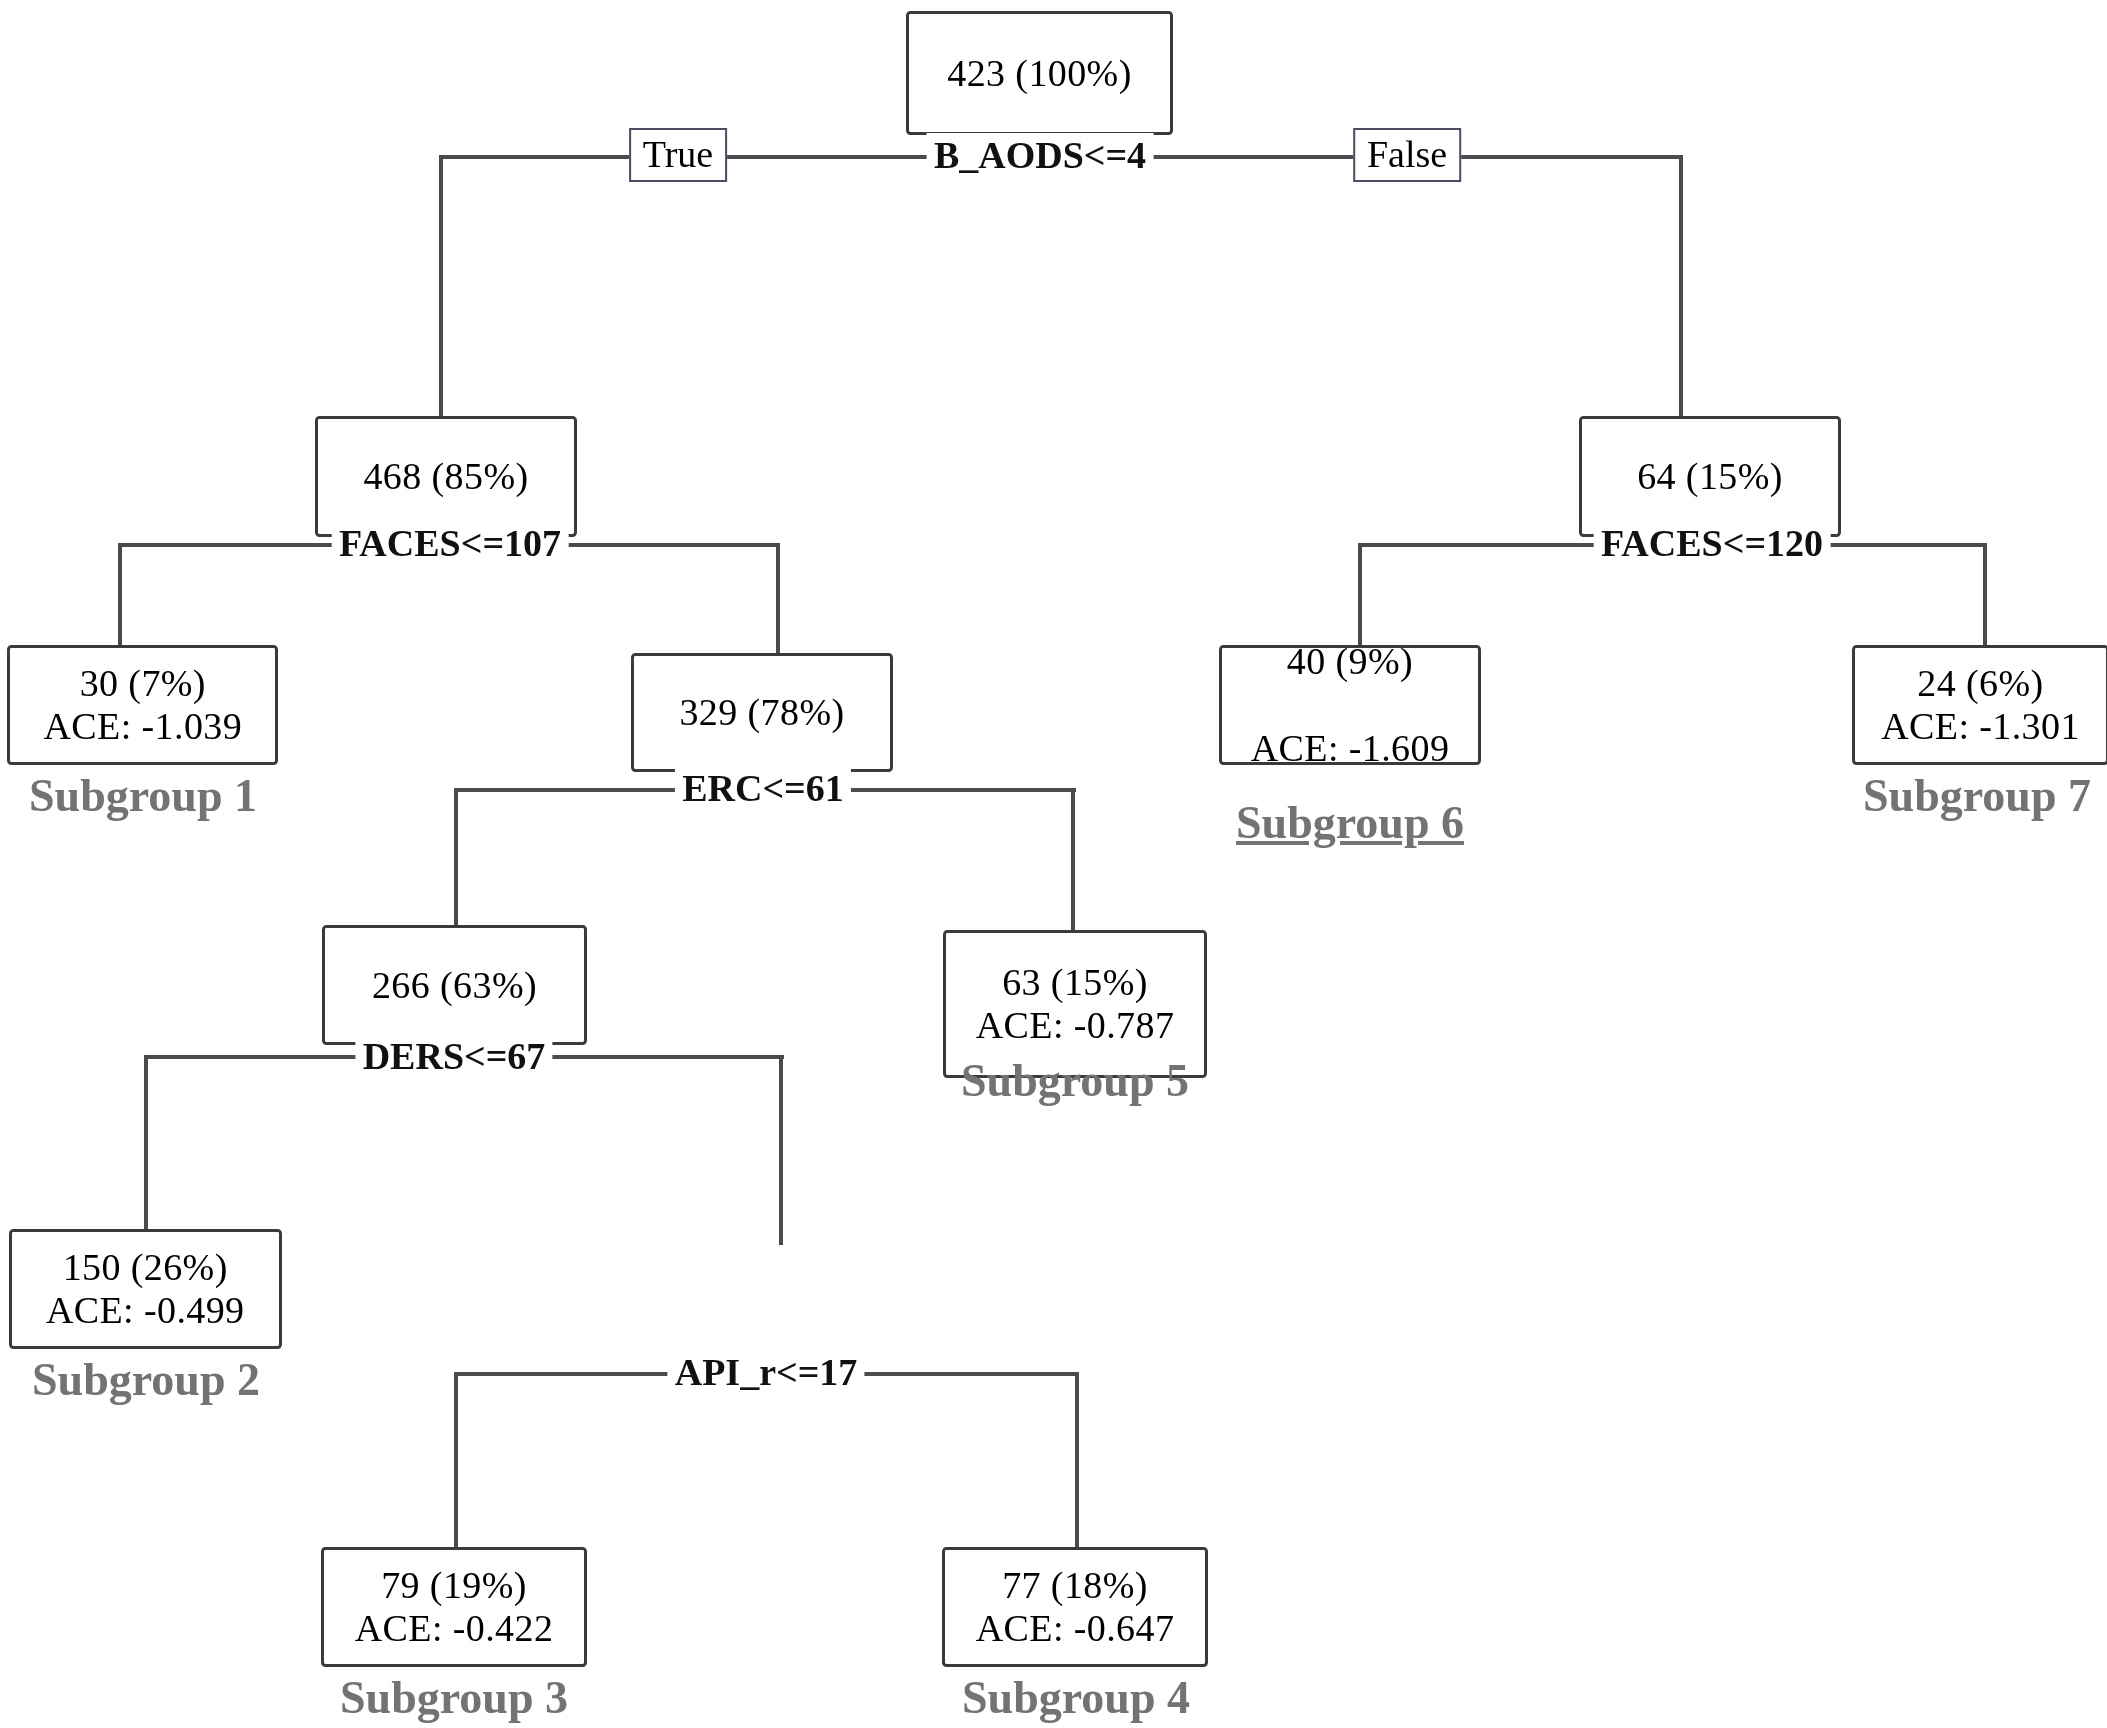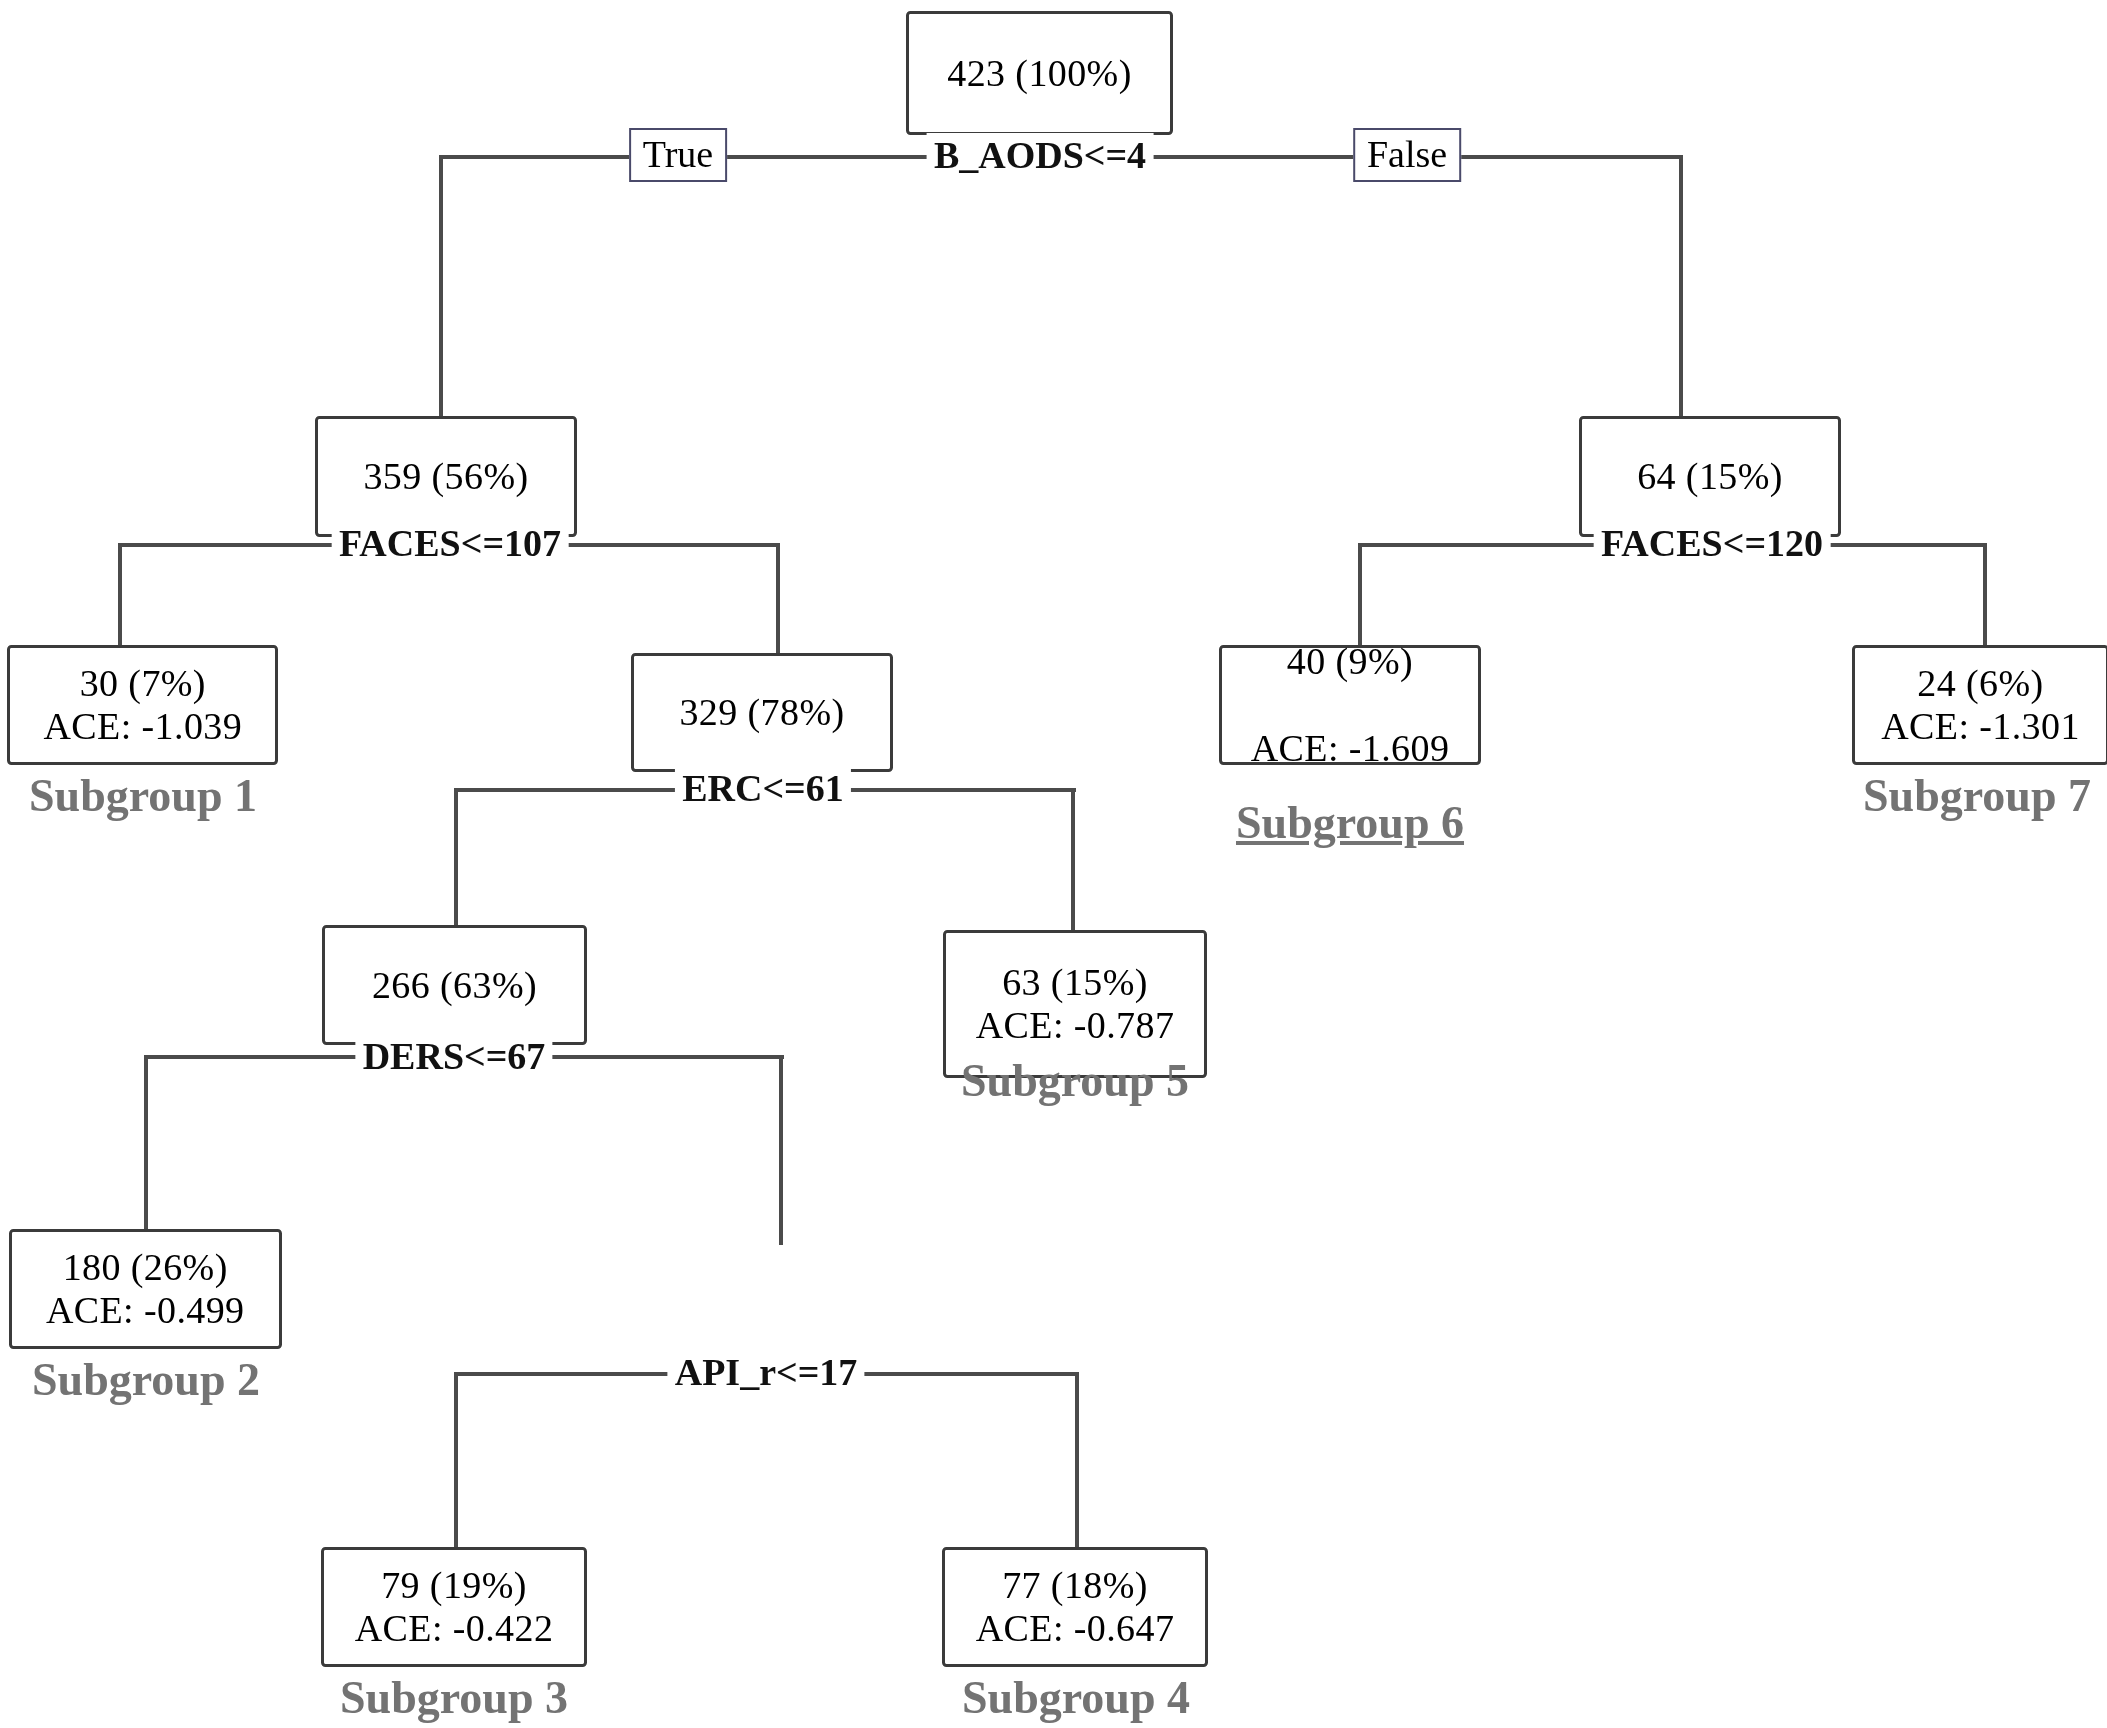--- a/index.html
+++ b/index.html
@@ -118,21 +118,21 @@
 
   <div class="node" style="left:906px; top:11px; width:267px; height:124px;">
     <div class="line1">423 (100%)</div>
   </div>
   <div class="split-label" style="left:1040px; top:133px;">B_AODS&lt;=4</div>
 
   <div class="tf-pill" style="left:678px; top:128px;">True</div>
   <div class="tf-pill" style="left:1407px; top:128px;">False</div>
 
   <div class="node" style="left:315px; top:416px; width:262px; height:121px;">
-    <div class="line1">359 (56%)</div>
+    <div class="line1">468 (85%)</div>
   </div>
   <div class="split-label" style="left:450px; top:521px;">FACES&lt;=107</div>
 
   <div class="node" style="left:1579px; top:416px; width:262px; height:121px;">
     <div class="line1">64 (15%)</div>
   </div>
   <div class="split-label" style="left:1712px; top:521px;">FACES&lt;=120</div>
 
   <div class="node" style="left:7.3px; top:645px; width:271px; height:120px;">
     <div class="line1">30 (7%)</div>
@@ -162,21 +162,21 @@
   </div>
   <div class="split-label" style="left:454px; top:1034px;">DERS&lt;=67</div>
 
   <div class="node" style="left:943px; top:930px; width:264px; height:148px;">
     <div class="line1">63 (15%)</div>
     <div class="line2">ACE: -0.787</div>
   </div>
   <div class="subgroup" style="left:1075px; top:1054px;">Subgroup 5</div>
 
   <div class="node" style="left:8.7px; top:1229px; width:273px; height:120px;">
-    <div class="line1">180 (26%)</div>
+    <div class="line1">150 (26%)</div>
     <div class="line2">ACE: -0.499</div>
   </div>
   <div class="subgroup" style="left:146px; top:1353px;">Subgroup 2</div>
 
   <div class="split-label" style="left:766px; top:1350px;">API_r&lt;=17</div>
 
   <div class="node" style="left:321px; top:1547px; width:266px; height:120px;">
     <div class="line1">79 (19%)</div>
     <div class="line2">ACE: -0.422</div>
   </div>

